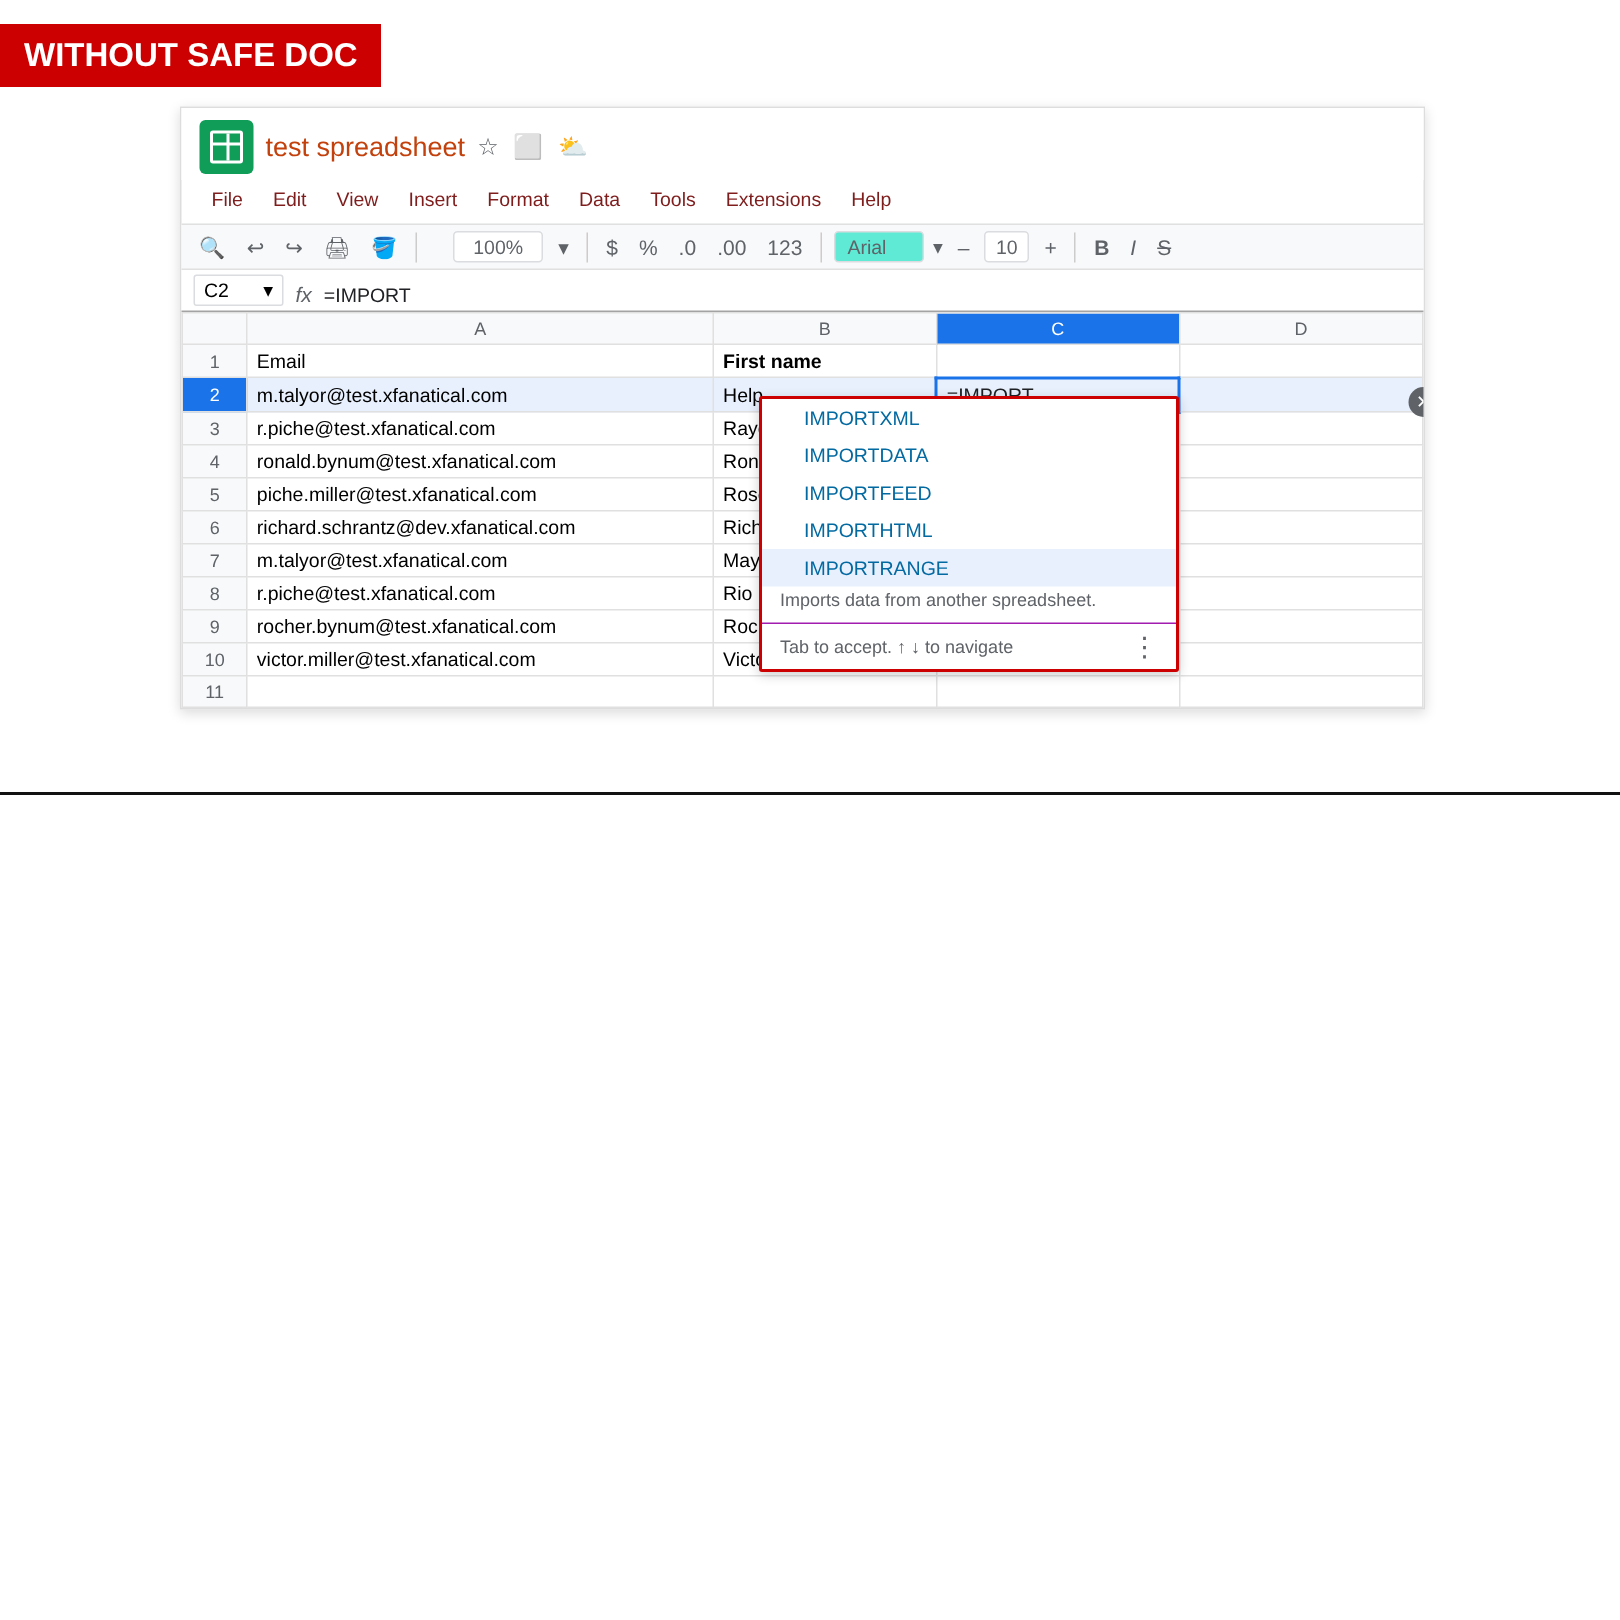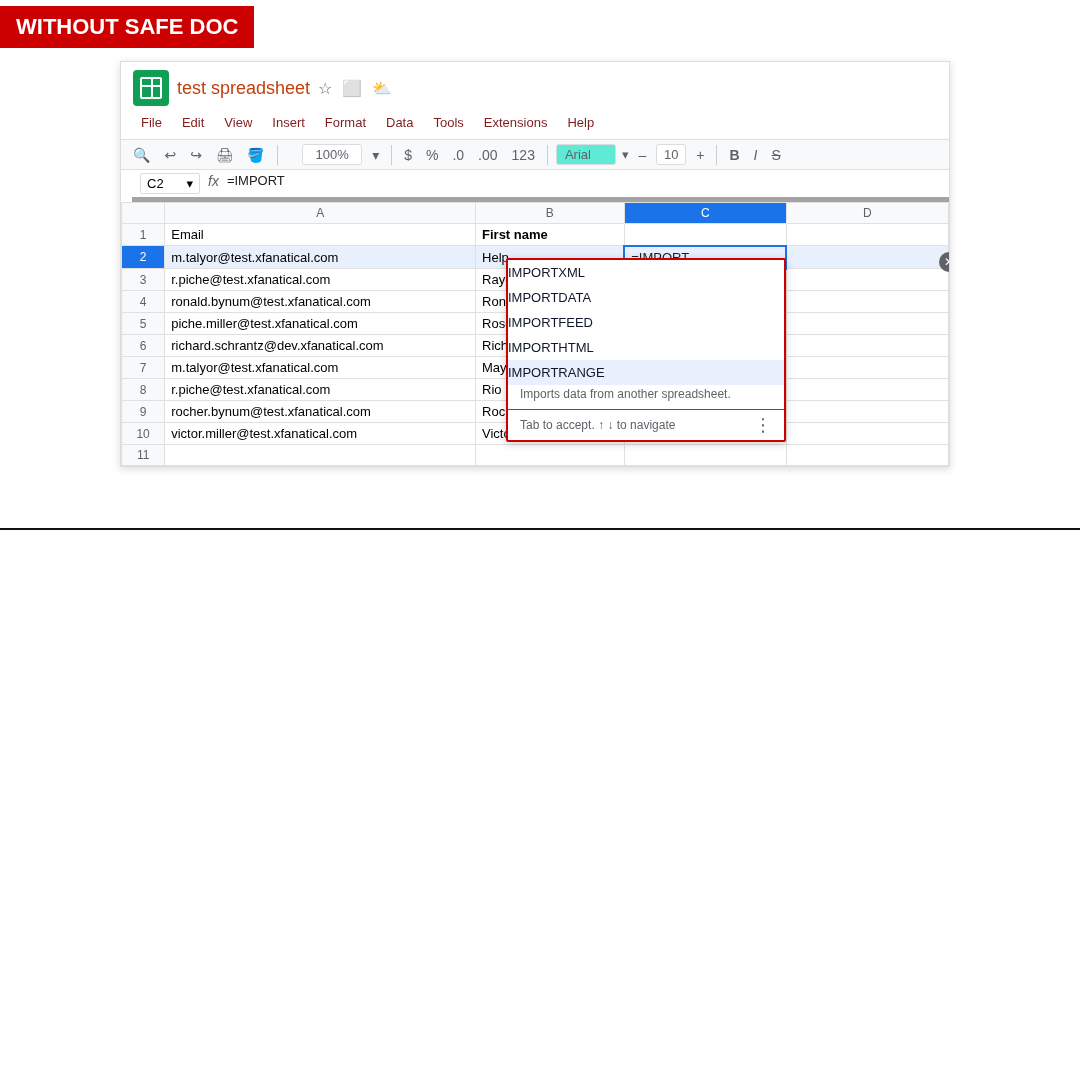--- a/index.html
+++ b/index.html
@@ -13,21 +13,21 @@
       font-size: 22px;
       padding: 8px 16px;
       display: inline-block;
       position: absolute;
       top: 0; left: 0;
     }
 
     
     .section-top {
       position: absolute;
-      top: 6px; left: 0; right: 0;
+      top: 16px; left: 0; right: 0;
       height: 662px;
       background: #fff;
     }
 
     .section-bottom {
       position: absolute;
       top: 530px; left: 0; right: 0;
       height: 550px;
       background: #fff;
     }
@@ -137,27 +137,26 @@
       padding: 2px 8px; font-size: 13px; min-width: 60px;
     }
     .font-size-box {
       background: #fff; border: 1px solid #dadce0; border-radius: 3px;
       padding: 2px 6px; font-size: 13px; min-width: 30px; text-align: center;
     }
 
     
     .formula-bar {
       display: flex;
-      align-items: flex-start;
+      align-items: flex-end;
       padding: 3px 8px;
-      border-bottom: 5px solid #a3a3a3;
+      border-bottom: 1px solid #a3a3a3;
       gap: 8px;
       font-size: 13px;
       background: #fff;
-      margin-left: 11px;
     }
     .cell-ref {
       min-width: 60px;
       background: #fff;
       border: 1px solid #dadce0;
       border-radius: 2px;
       padding: 2px 6px;
       font-size: 13px;
       display: flex; align-items: center; justify-content: space-between;
     }
@@ -211,22 +210,22 @@
       position: absolute;
       background: #fff;
       border: 2px solid #cc0000;
       border-radius: 2px;
       box-shadow: 0 2px 8px rgba(0,0,0,0.2);
       font-size: 13px;
       min-width: 280px;
       z-index: 10;
     }
     .autocomplete-item {
-      padding: 5px 0;
-      color: #0f172a;
+      padding: 5px 28px;
+      color: #0369a1;
       cursor: pointer;
     }
     .autocomplete-item.highlighted { background: #e8f0fe; }
     .autocomplete-description {
       padding: 2px 12px 8px;
       color: #5f6368;
       font-size: 12px;
     }
     .autocomplete-footer {
       padding: 4px 12px;

